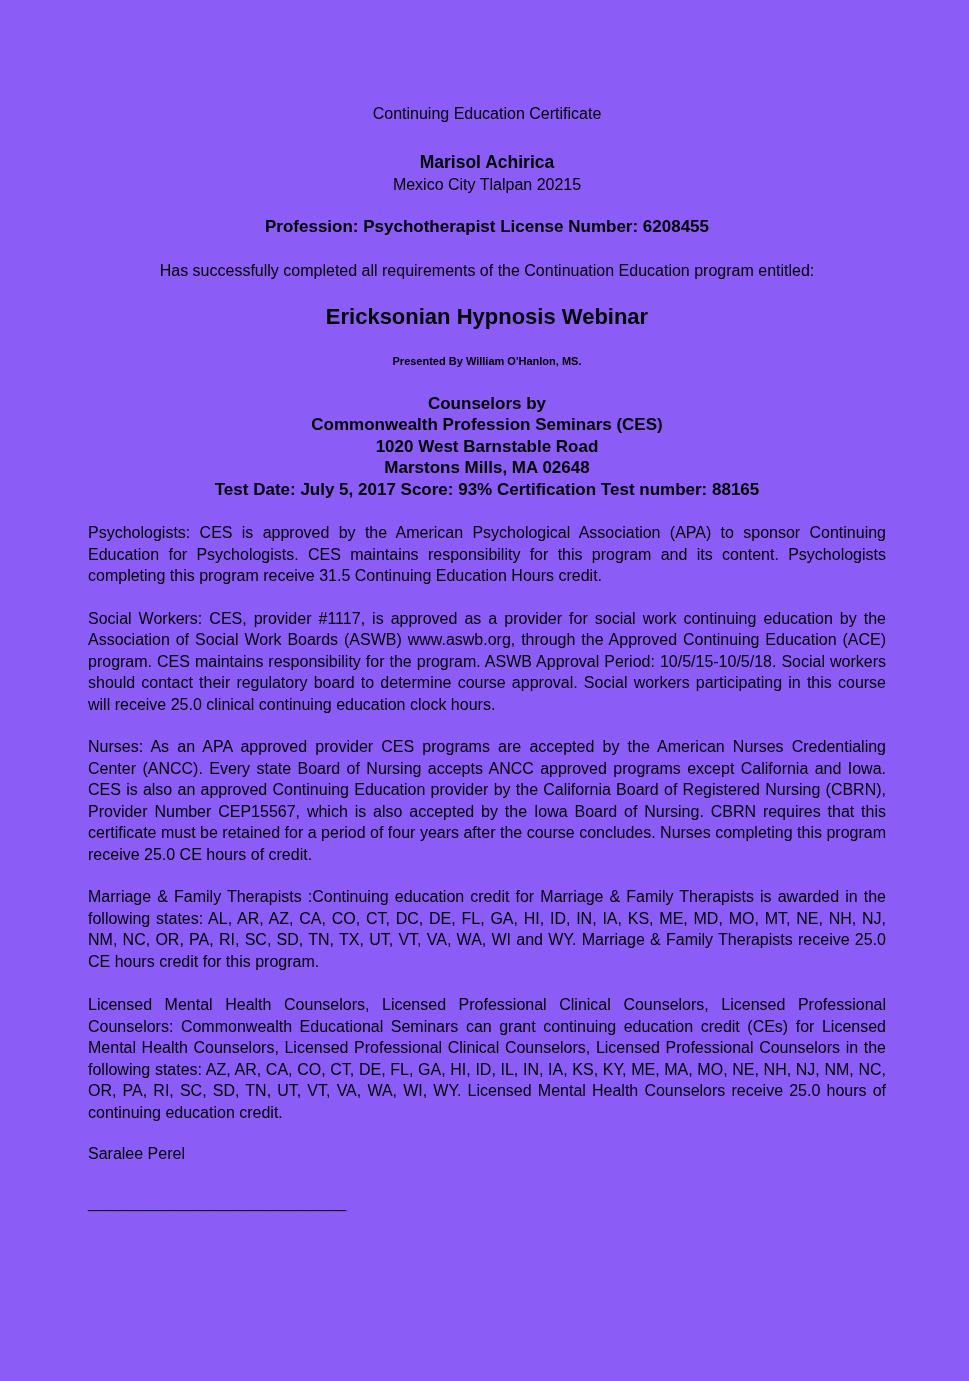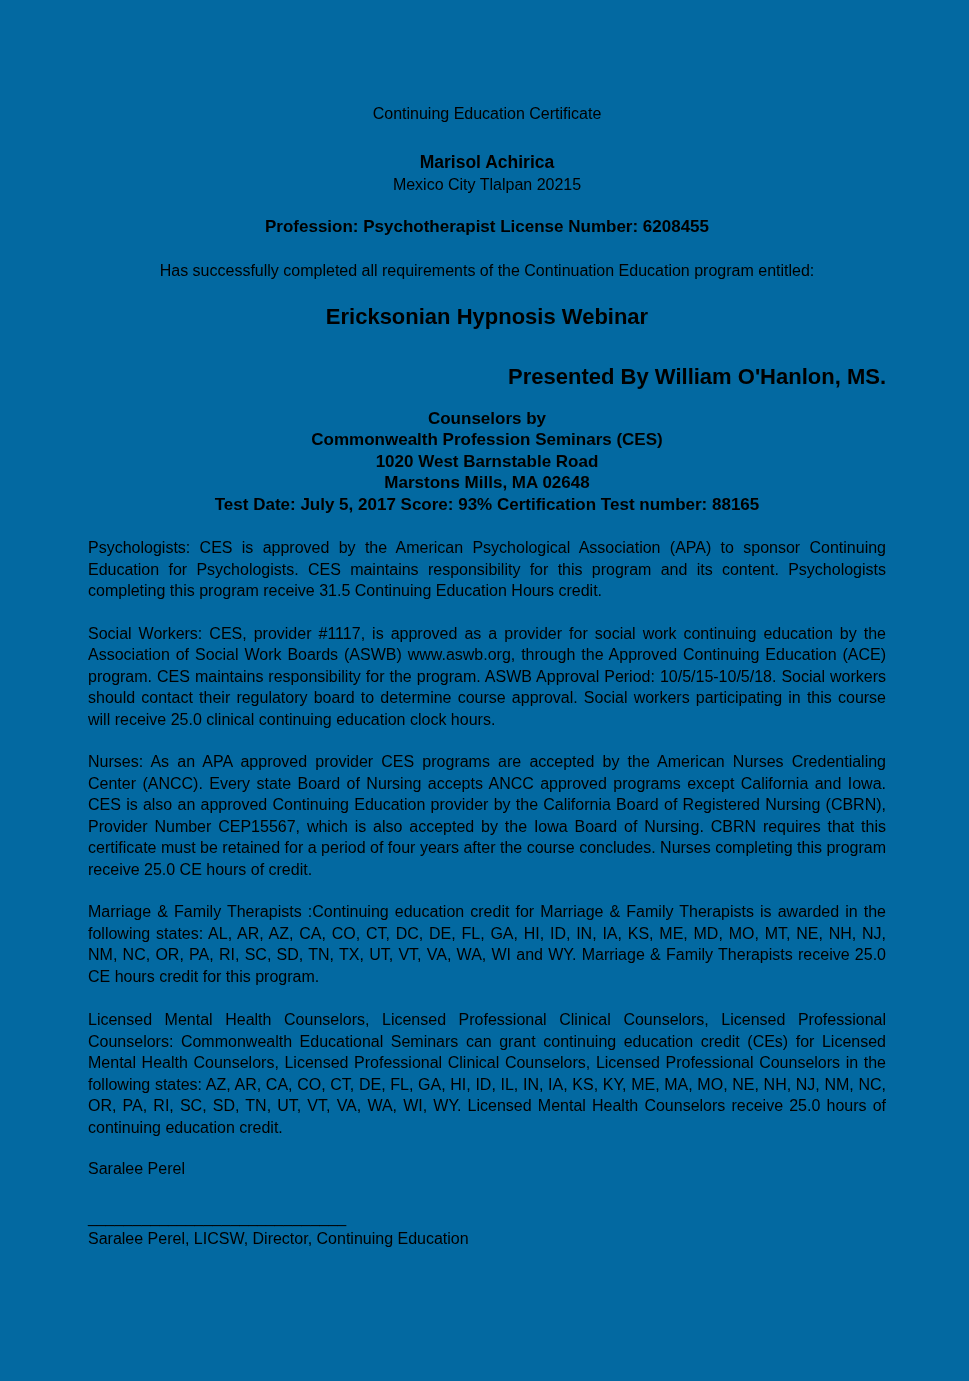--- a/index.html
+++ b/index.html
@@ -5,21 +5,21 @@
   html, body {
     margin: 0;
     padding: 0;
     background: #ffffff;
   }
   .page {
     position: relative;
     width: 969px;
     height: 1381px;
     box-sizing: border-box;
-    background: #0369a1;
+    background: #8b5cf6;
     color: #000000;
     font-family: "Liberation Sans", "DejaVu Sans", sans-serif;
     font-size: 16px;
     line-height: 21.5px;
     padding: 103px 83px 0 88px;
     overflow: hidden;
   }
   .c { text-align: center; }
   .j { text-align: justify; margin: 21px 0 0 0; }
   .j.first { margin-top: 22px; }
@@ -37,23 +37,22 @@
   }
   .has-line { margin-top: 22px; }
   .program {
     font-weight: bold;
     font-size: 22px;
     line-height: 28px;
     margin-top: 22px;
   }
   .presenter {
     font-weight: bold;
-    font-size: 22px;
-    margin-top: 35px;
-    text-align: right;
+    font-size: 11px;
+    margin-top: 20px;
   }
   .sponsor {
     font-weight: bold;
     font-size: 17px;
     margin-top: 20px;
   }
   .sig-name { margin-top: 20px; }
   .sig-line { margin-top: 27px; white-space: nowrap; }
   .sig-caption { margin-top: 0; }
 </style>
@@ -91,15 +90,14 @@
   <p class="j">Nurses: As an APA approved provider CES programs are accepted by the American Nurses Credentialing Center (ANCC). Every state Board of Nursing accepts ANCC approved programs except California and Iowa. CES is also an approved Continuing Education provider by the California Board of Registered Nursing (CBRN), Provider Number CEP15567, which is also accepted by the Iowa Board of Nursing. CBRN requires that this certificate must be retained for a period of four years after the course concludes. Nurses completing this program receive 25.0 CE hours of credit.</p>
 
   <p class="j">Marriage &amp; Family Therapists :Continuing education credit for Marriage &amp; Family Therapists is awarded in the following states: AL, AR, AZ, CA, CO, CT, DC, DE, FL, GA, HI, ID, IN, IA, KS, ME, MD, MO, MT, NE, NH, NJ, NM, NC, OR, PA, RI, SC, SD, TN, TX, UT, VT, VA, WA,  WI and  WY. Marriage &amp; Family Therapists receive 25.0 CE hours credit for this program.</p>
 
   <p class="j gap22">Licensed Mental Health Counselors, Licensed Professional Clinical Counselors, Licensed Professional Counselors: Commonwealth Educational Seminars can grant continuing education credit (CEs) for Licensed Mental Health Counselors, Licensed Professional Clinical Counselors, Licensed Professional Counselors in the following states: AZ, AR, CA, CO, CT, DE, FL, GA, HI, ID, IL, IN, IA, KS, KY, ME, MA, MO, NE, NH, NJ, NM, NC, OR, PA, RI, SC, SD, TN, UT, VT, VA, WA, WI, WY. Licensed Mental Health Counselors receive 25.0 hours of continuing education credit.</p>
 
   <div class="sig-name">Saralee Perel</div>
 
   <div class="sig-line">_____________________________</div>
 
-  <div class="sig-caption">Saralee Perel, LICSW, Director, Continuing Education</div>
 
 </div>
 
 </body></html>

